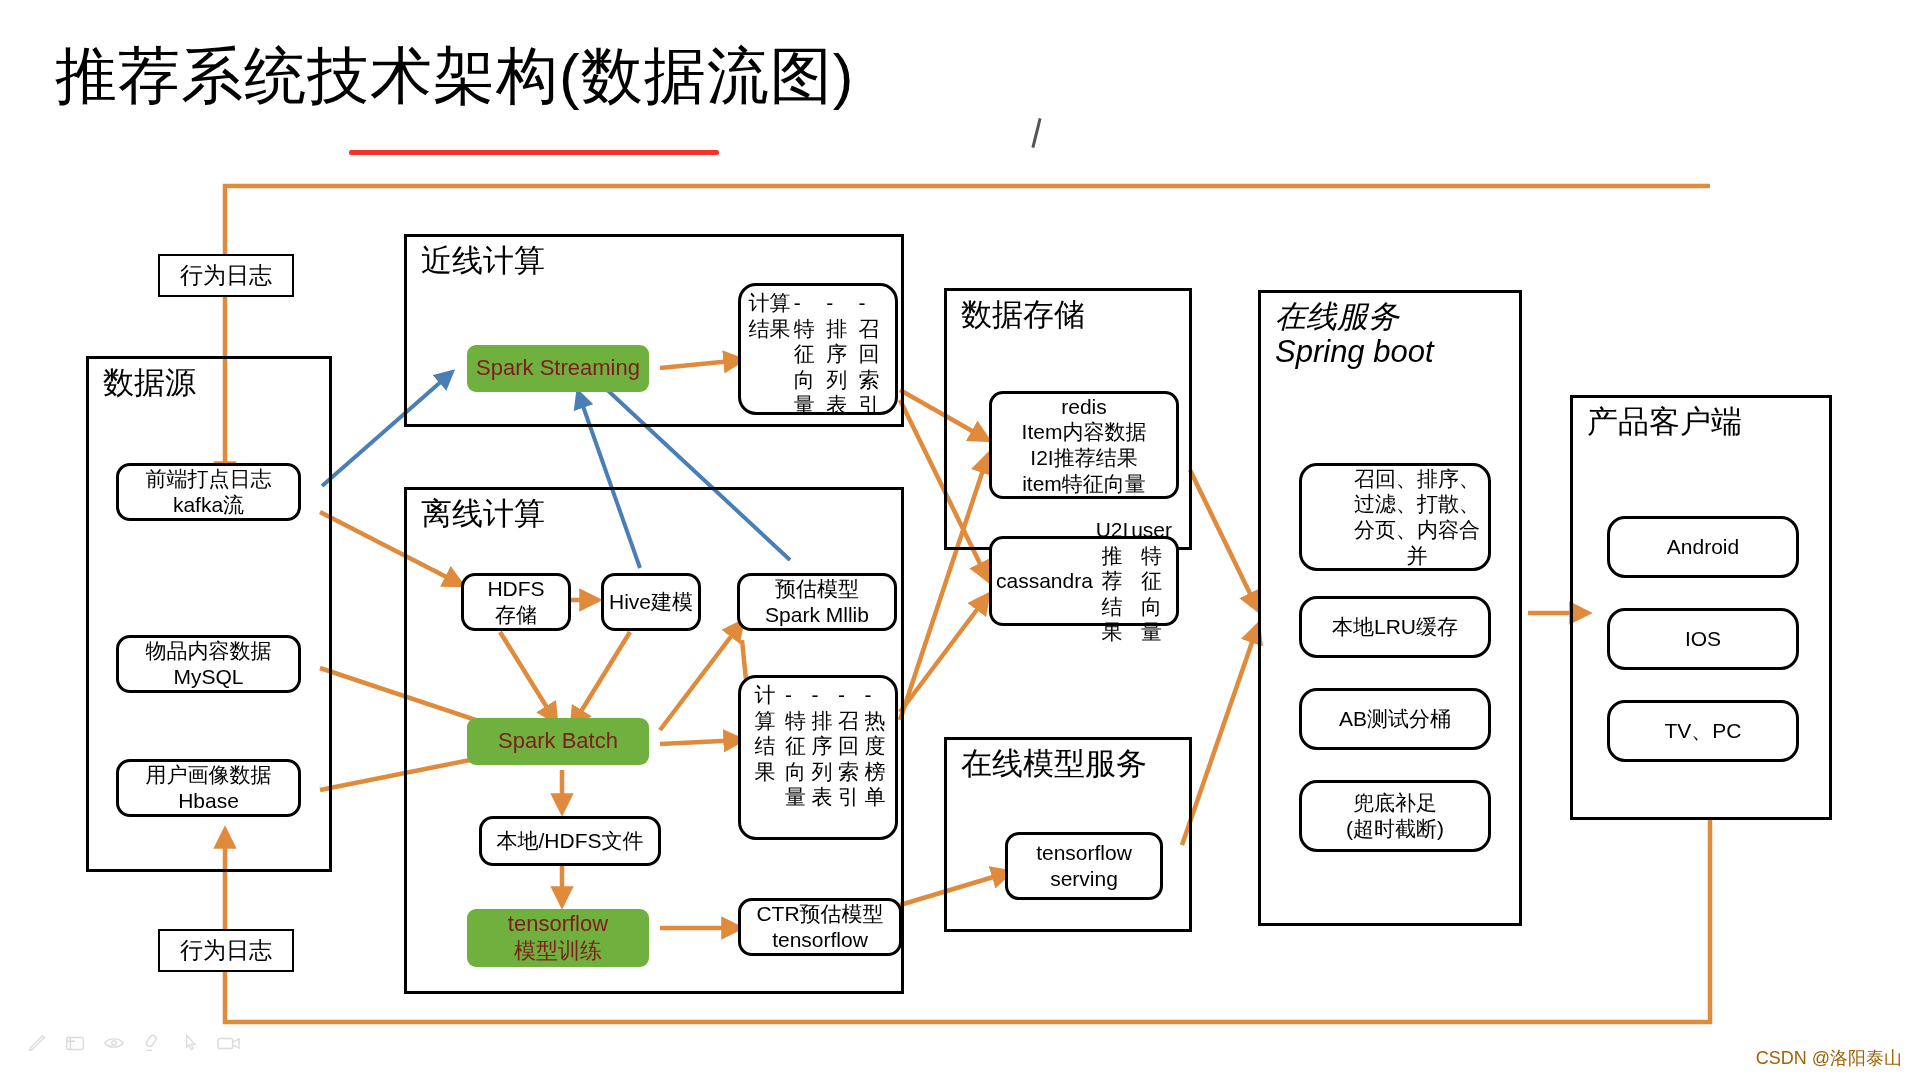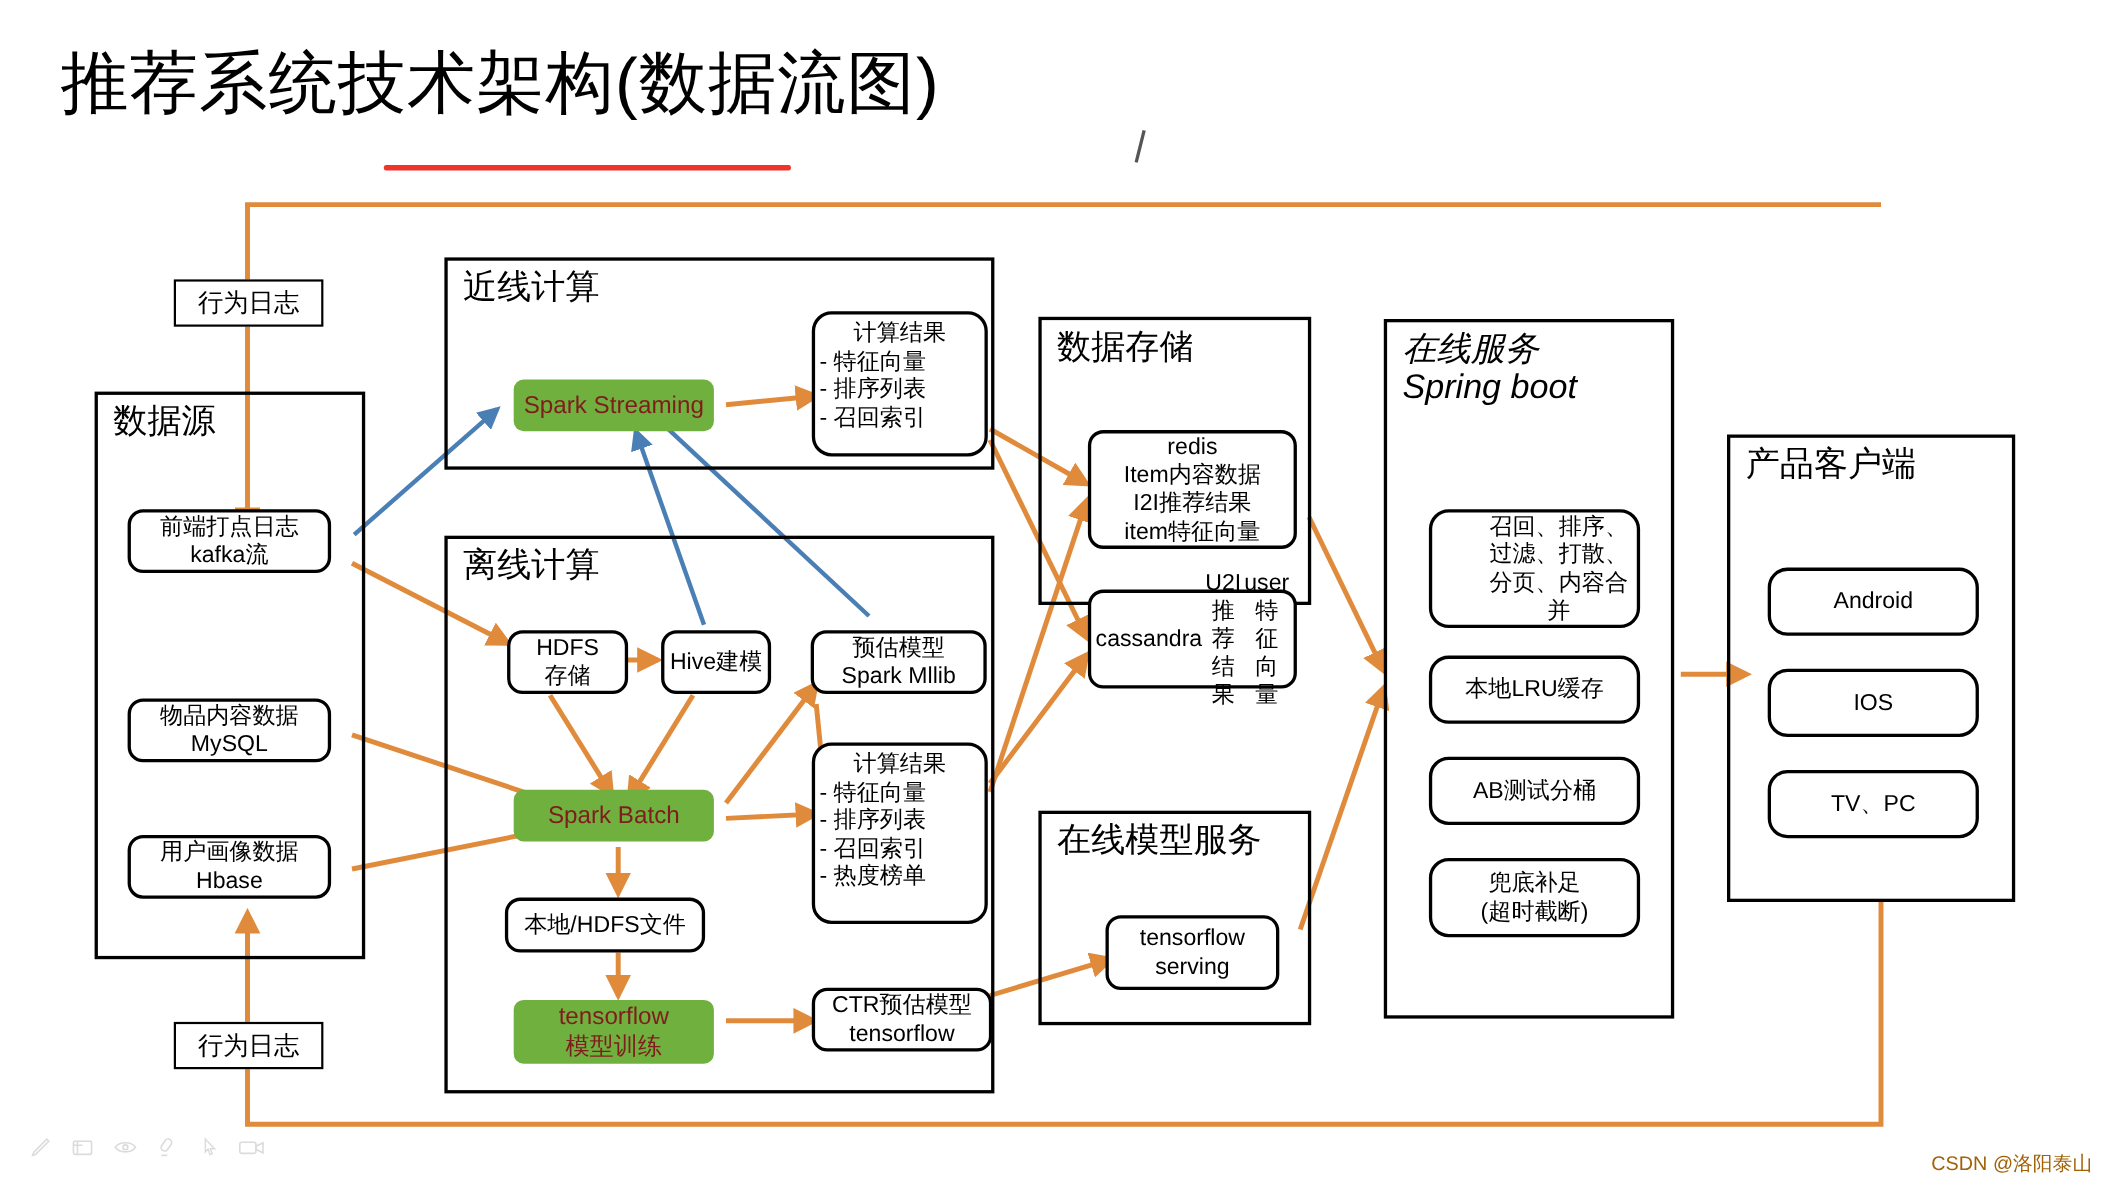--- a/index.html
+++ b/index.html
@@ -42,21 +42,21 @@
     background:#fff; display:flex; align-items:center; justify-content:center;
     text-align:center; font-size:21px; color:#000; line-height:1.22;
     padding:2px 4px;
   }
   .node.tall { border-radius:18px; }
   .node.green {
     background:#6fb03e; border:none; color:#7f1d1d; border-radius:9px;
     font-size:22px;
   }
   .node.listbox { text-align:left; justify-content:flex-start; padding-left:4px;
-                  flex-direction:column; align-items:flex-start; }
+                  flex-direction:row; align-items:flex-start; }
   .node.listbox .hdr { width:100%; text-align:center; }
 
   
   .plainbox {
     position:absolute; border:2.5px solid #000; background:#fff;
     display:flex; align-items:center; justify-content:center;
     font-size:23px; color:#000;
   }
 
   
@@ -210,21 +210,21 @@
 
     <div class="node" style="left:330px; top:83px; width:160px; height:58px; flex-direction:column;">
       <span>预估模型</span>
       <span>Spark Mllib</span>
     </div>
 
     <div class="node green" style="left:60px; top:228px; width:182px; height:47px;">
       <span>Spark Batch</span>
     </div>
 
-    <div class="node" style="left:52px; top:326px; width:182px; height:50px;">
+    <div class="node" style="left:72px; top:326px; width:182px; height:50px;">
       <span>本地/HDFS文件</span>
     </div>
 
     <div class="node green" style="left:60px; top:419px; width:182px; height:58px; flex-direction:column;">
       <span>tensorflow</span>
       <span>模型训练</span>
     </div>
   </div>
 
   <div class="node tall listbox" style="left:738px; top:675px; width:160px; height:165px; padding-top:4px;">

